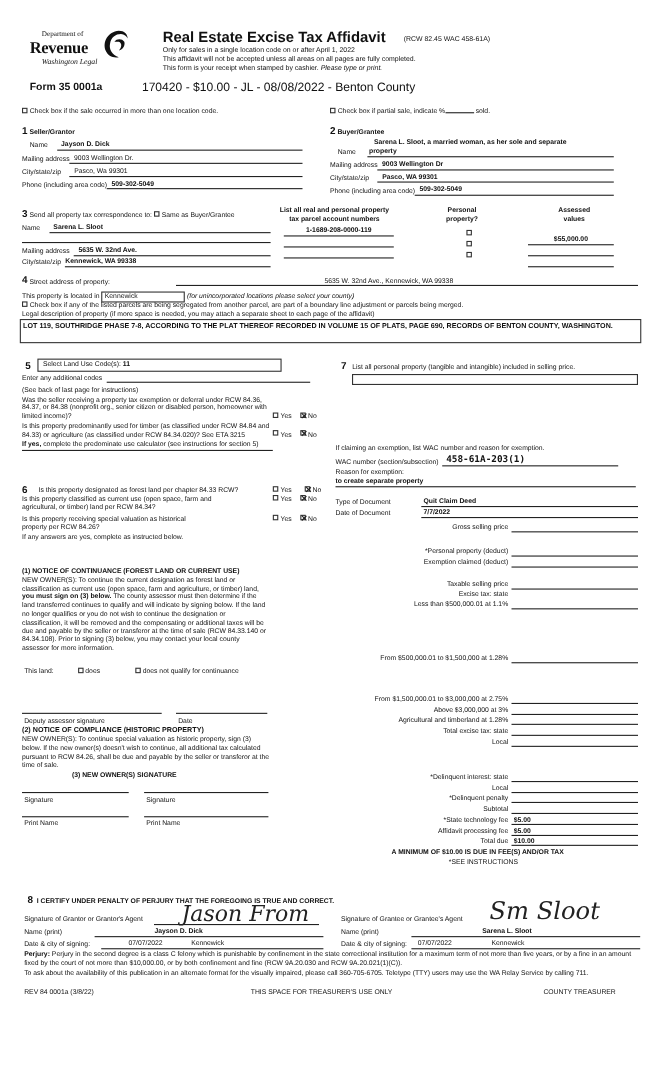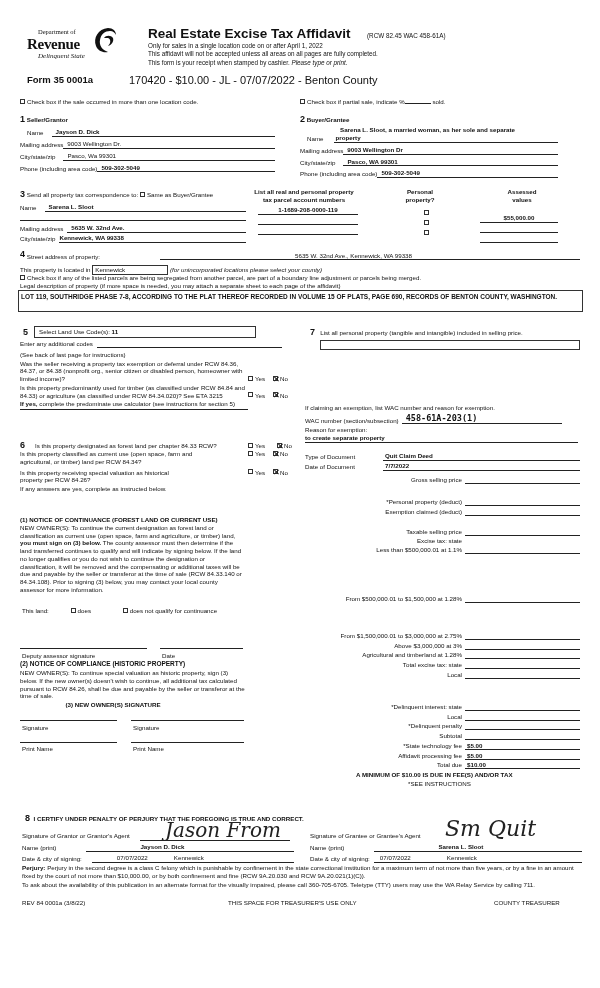--- a/index.html
+++ b/index.html
@@ -22,37 +22,37 @@
   .rline .ln { flex: 1; border-bottom: 1px solid #222; height: 8px; font-weight: bold; padding-left: 2px; line-height: 8px; }
   .box { border: 1px solid #333; }
   .sig { font-family: "DejaVu Serif", serif; font-style: italic; font-size: 20px; color: #222; }
 </style>
 </head>
 <body>
 
 <div class="abs" style="left:20px;top:26px;width:100px;height:40px;">
   <div class="abs" style="left:18px;top:2px;font-size:6.5px;font-family:'Liberation Serif',serif;">Department of</div>
   <div class="abs b" style="left:7px;top:9px;font-size:15px;font-family:'Liberation Serif',serif;letter-spacing:-0.3px;">Revenue</div>
-  <div class="abs i" style="left:18px;top:26px;font-size:7px;font-family:'Liberation Serif',serif;">Delinquent State</div>
+  <div class="abs i" style="left:18px;top:26px;font-size:7px;font-family:'Liberation Serif',serif;">Washington Legal</div>
   <svg class="abs" style="left:72px;top:0px;" width="26" height="28" viewBox="0 0 26 28">
     <path d="M16 2 C6 3 1 12 4 20 C6 25 11 27 16 26 C10 24 7 19 8 14 C9 8 13 5 18 5 C21 5 23 7 24 9 C24 5 21 2 16 2 Z" fill="#111"></path>
     <path d="M12 12 C14 9 19 9 21 12 C22 15 20 19 16 20 C19 17 19 13 16 12 C15 12 13 12 12 12 Z" fill="#111"></path>
   </svg>
 </div>
 
 <div class="abs b" style="left:148px;top:26px;font-size:13.5px;">Real Estate Excise Tax Affidavit</div>
 <div class="abs" style="left:367px;top:32px;font-size:6.3px;">(RCW 82.45 WAC 458-61A)</div>
 <div class="abs" style="left:148px;top:42px;font-size:6.3px;">Only for sales in a single location code on or after April 1, 2022</div>
 <div class="abs" style="left:148px;top:50px;font-size:6.3px;">This affidavit will not be accepted unless all areas on all pages are fully completed.</div>
 <div class="abs" style="left:148px;top:59px;font-size:6.3px;">
   <span>This form is your receipt when stamped by cashier.</span>
   <span class="i">Please type or print.</span>
 </div>
 <div class="abs b" style="left:27px;top:74px;font-size:9.5px;">Form 35 0001a</div>
-<div class="abs" style="left:129px;top:74px;font-size:11px;">170420 - $10.00 - JL - 07/07/2022 - Benton County</div>
+<div class="abs" style="left:129px;top:74px;font-size:11px;">170420 - $10.00 - JL - 08/08/2022 - Benton County</div>
 
 <div class="abs" style="left:20px;top:98px;">
   <span class="cb"></span><span>Check box if the sale occurred in more than one location code.</span>
 </div>
 <div class="abs" style="left:300px;top:98px;">
   <span class="cb"></span><span>Check box if partial sale, indicate %</span><span style="display:inline-block;width:26px;border-bottom:1px solid #222;"></span> <span>sold.</span>
 </div>
 
 <div class="abs" style="left:20px;top:114px;width:255px;">
   <div><span class="num">1</span> <span class="b">Seller/Grantor</span></div>
@@ -330,21 +330,21 @@
 <div class="abs row" style="left:22px;top:843px;width:272px;">
   <span class="lbl">Name (print)</span>
     <span class="fill" style="margin-left:30px;padding-left:54px;">Jayson D. Dick</span>
 </div>
 <div class="abs row" style="left:22px;top:854px;width:272px;">
   <span class="lbl">Date &amp; city of signing:</span>
     <span class="fill" style="font-weight:normal;margin-left:10px;padding-left:25px;"><span>07/07/2022</span><span style="margin-left:26px;">Kennewick</span></span>
 </div>
 
 <div class="abs" style="left:310px;top:832px;">Signature of Grantee or Grantee's Agent</div>
-<div class="abs sig" style="left:445px;top:815px;font-size:22px;">Sm Quit</div>
+<div class="abs sig" style="left:445px;top:815px;font-size:22px;">Sm Sloot</div>
 <div class="abs row" style="left:310px;top:843px;width:272px;">
   <span class="lbl">Name (print)</span>
     <span class="fill" style="margin-left:30px;padding-left:64px;">Sarena L. Sloot</span>
 </div>
 <div class="abs row" style="left:310px;top:854px;width:272px;">
   <span class="lbl">Date &amp; city of signing:</span>
     <span class="fill" style="font-weight:normal;margin-left:4px;padding-left:6px;"><span>07/07/2022</span><span style="margin-left:36px;">Kennewick</span></span>
 </div>
 
 <div class="abs" style="left:22px;top:864px;width:560px;">

